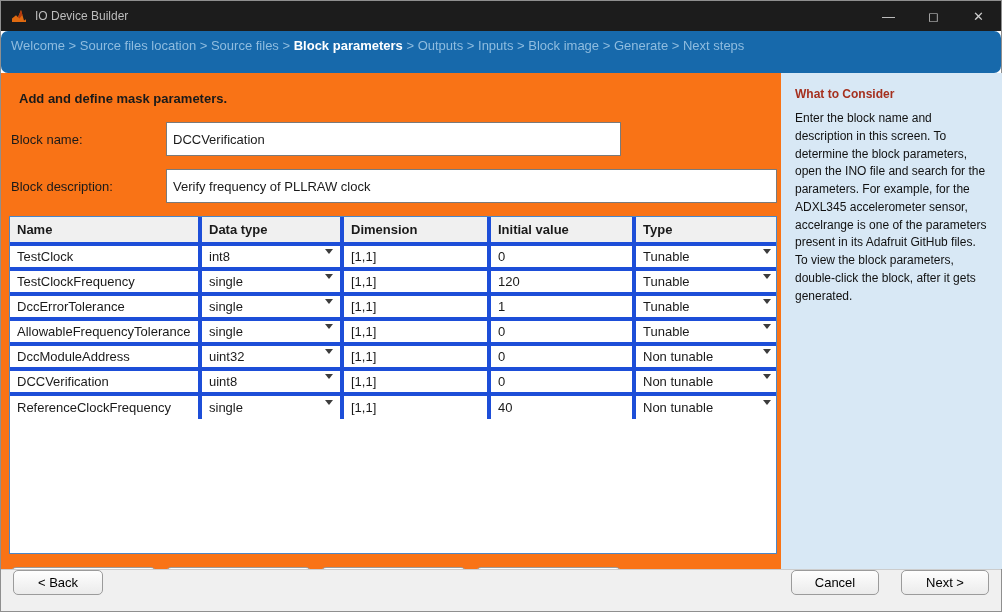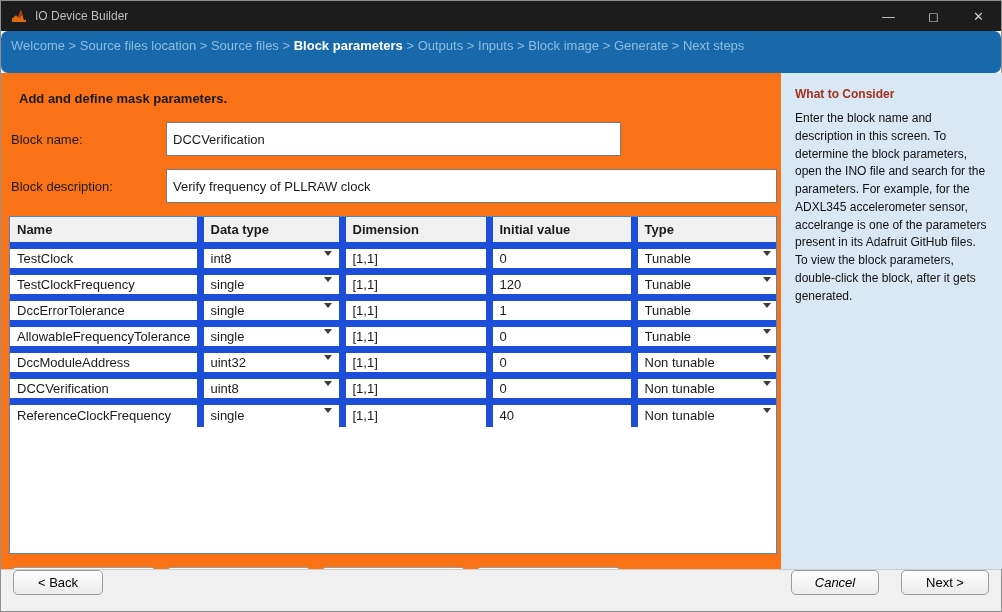--- a/index.html
+++ b/index.html
@@ -28,42 +28,42 @@
 
   .field-row { display:flex; align-items:center; margin:0 0 13px 2px; }
   .field-label { width:155px; flex:0 0 auto; }
   .text-input { height:23px; border:1px solid #7a7a7a; padding:16px 6px; font-family:"Liberation Sans", sans-serif; font-size:13px; color:#1a1a1a; background:#fff; }
   .name-input { width:455px; }
   .desc-input { width:611px; }
 
   
   .table-wrap { width:768px; height:338px; border:1px solid #4a86c8; background:#fff; overflow:hidden; }
   table.params { width:100%; border-collapse:collapse; border-style:hidden; table-layout:fixed; }
-  table.params th, table.params td { border:7px solid #1d4ed8; font-size:13px; overflow:hidden; white-space:nowrap; }
+  table.params th, table.params td { border:4px solid #1d4ed8; font-size:13px; overflow:hidden; white-space:nowrap; }
   table.params th { background:#f0f0f0; font-weight:bold; text-align:left; padding:5px 7px; height:27px; }
   table.params td { padding:2px 7px; height:25px; background:#fff; }
   .drop { display:flex; align-items:flex-start; }
   .drop .val { flex:1 1 auto; overflow:hidden; }
   .caret { width:0; height:0; border-left:4px solid transparent; border-right:4px solid transparent; border-top:5px solid #3c3c3c; margin-left:4px; flex:0 0 auto; }
 
   
   .actions { display:flex; gap:10px; margin:13px 0 0 2px; }
   .action-btn { width:145px; height:25px; border:1px solid #9b9b9b; border-radius:5px; background:linear-gradient(#fefefe,#ebebeb); display:flex; align-items:center; justify-content:center; gap:8px; font-size:13px; cursor:default; }
   .action-btn svg { flex:0 0 auto; }
 
   
   .sidebar { width:222px; background:#d8e8f5; padding:14px 14px 0 14px; flex:0 0 auto; }
   .sidebar-title { color:#a5301e; font-weight:bold; font-size:12px; margin:0 0 9px 0; }
   .sidebar-body { font-size:12px; line-height:1.48; color:#111; margin:0; }
 
   
   .footer { height:42px; background:#f0f0f0; border-top:1px solid #cccccc; display:flex; padding:0 12px; flex:0 0 auto; }
   .footer-btn { height:25px; border:1px solid #9b9b9b; border-radius:5px; background:linear-gradient(#fefefe,#ebebeb); font-family:"Liberation Sans", sans-serif; font-size:13px; display:flex; align-items:center; justify-content:center; cursor:default; }
   .back-btn { width:90px; }
-  .cancel-btn { width:88px; margin-left:auto;font-style:italic; }
+  .cancel-btn { width:88px; margin-left:auto; }
   .next-btn { width:88px; margin-left:22px; }
 </style>
 </head>
 <body>
 
 <div class="window">
 
   <div class="titlebar">
     <span class="app-icon">
       <svg width="16" height="16" viewBox="0 0 16 16">

